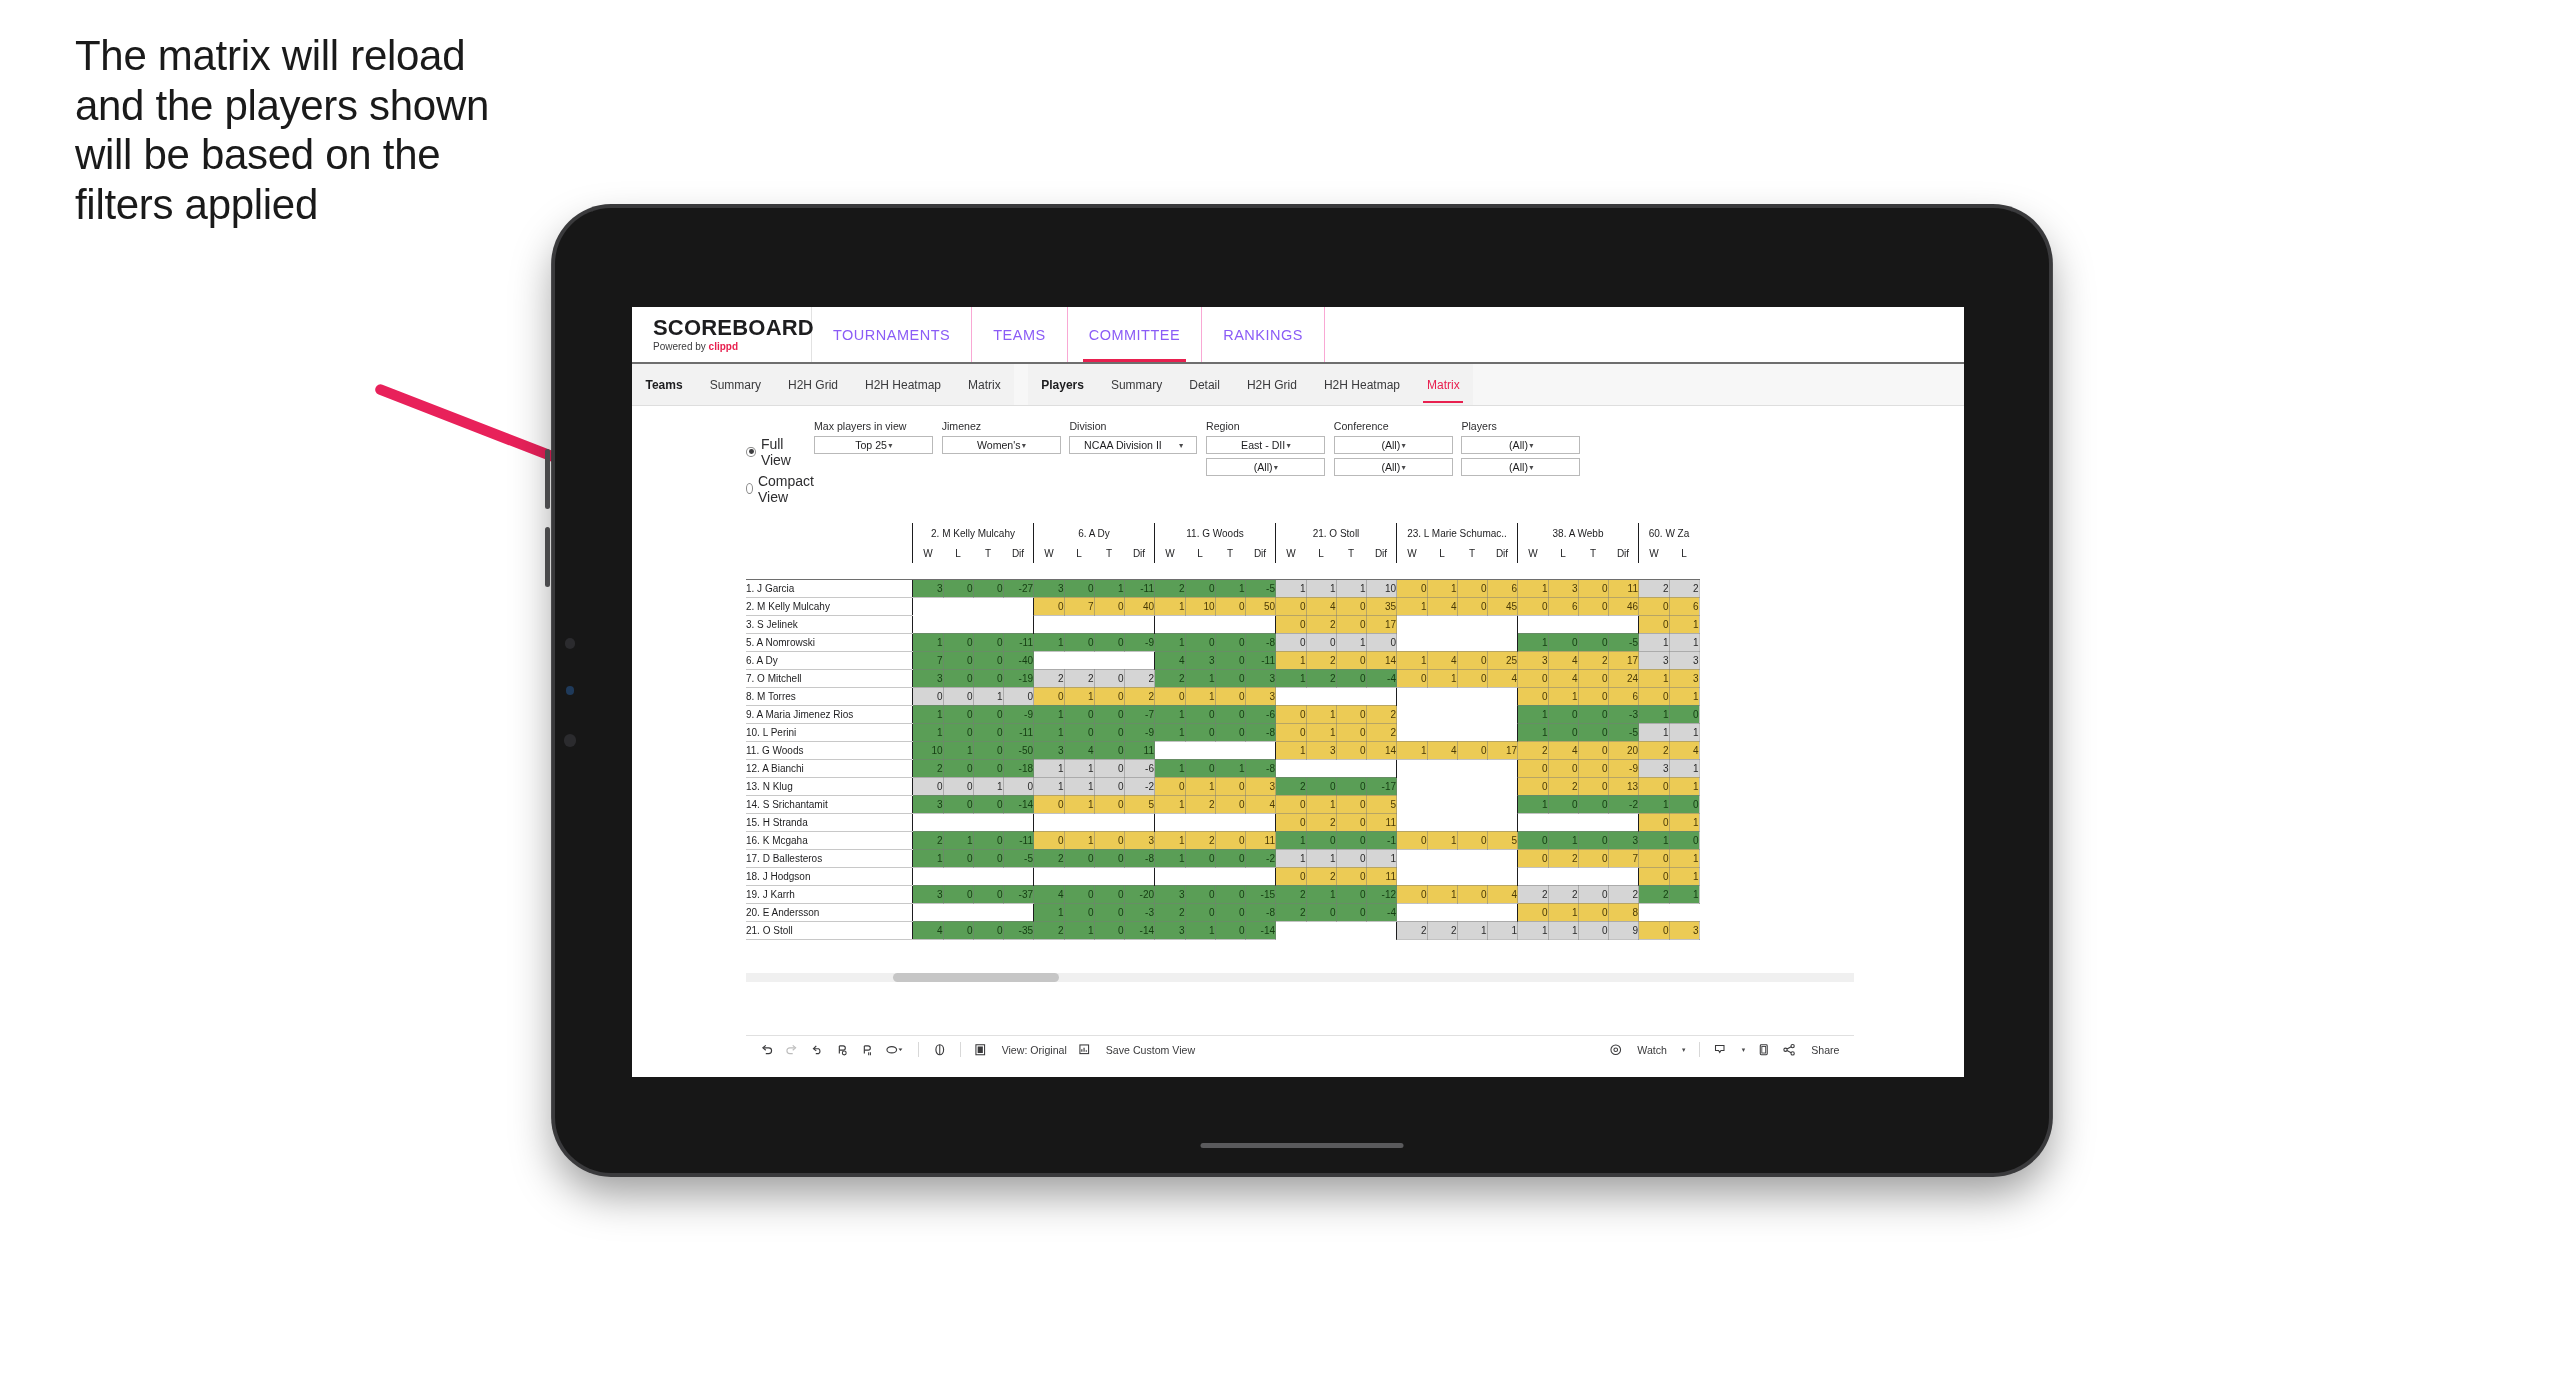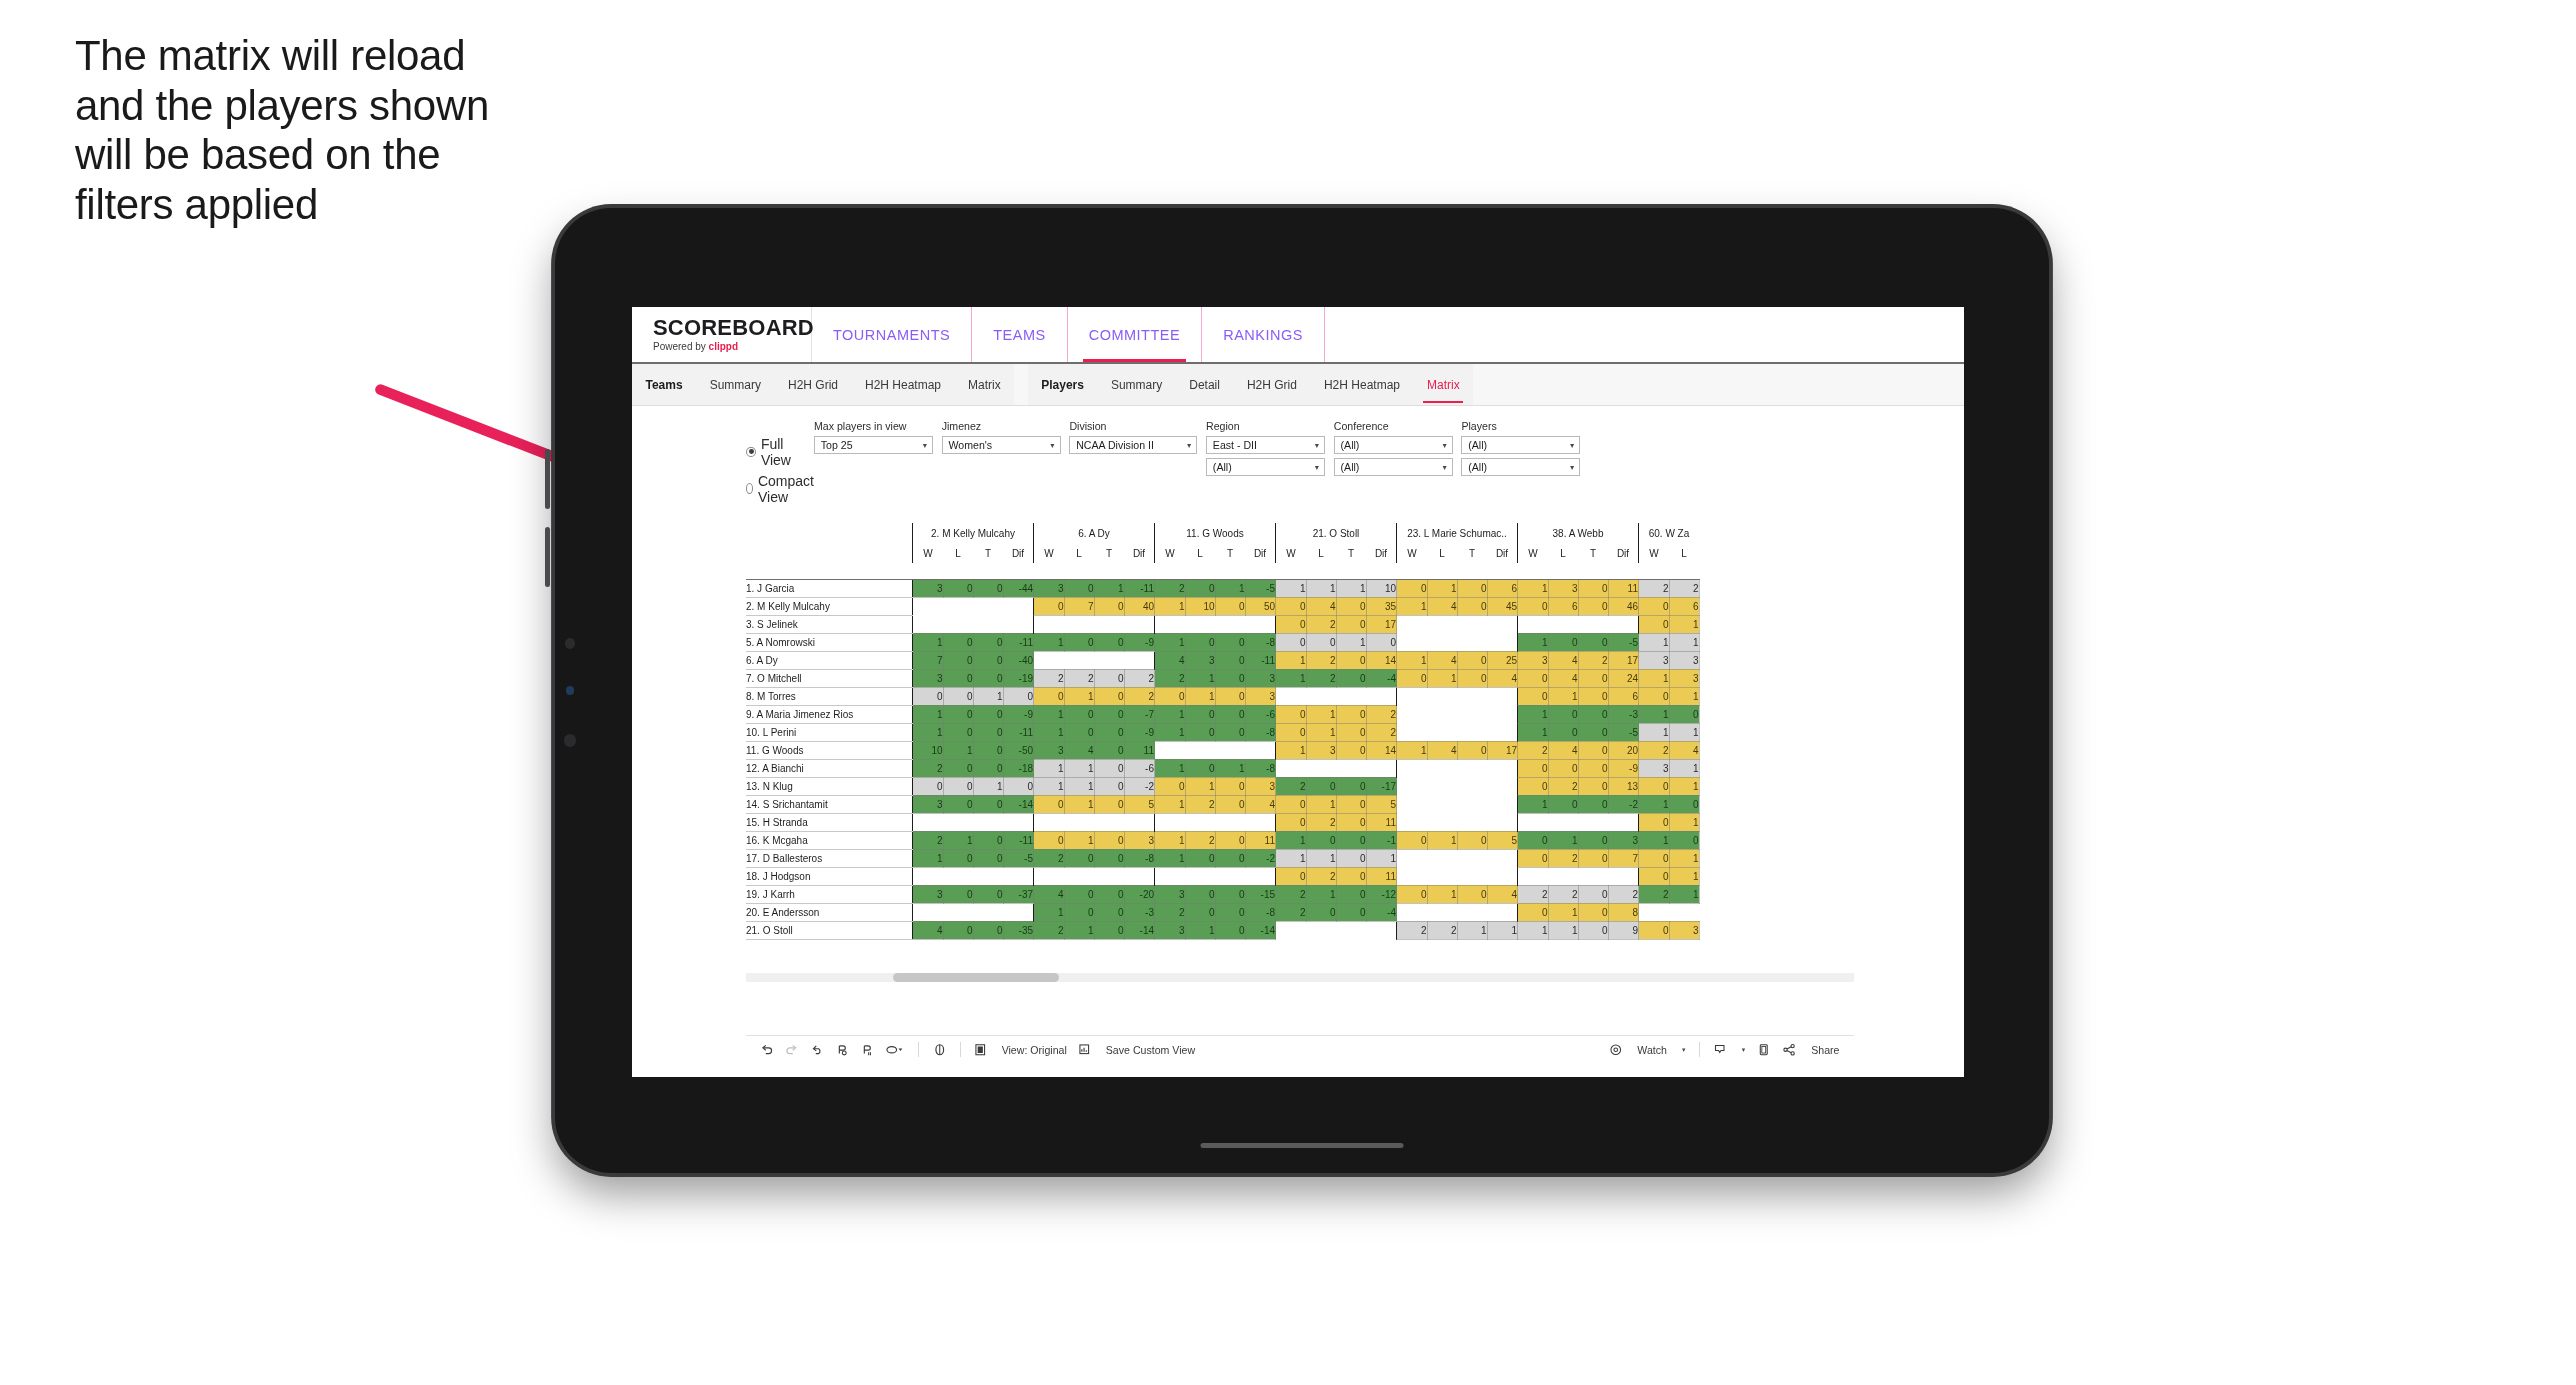--- a/index.html
+++ b/index.html
@@ -79,21 +79,21 @@
   #filters{display:flex;align-items:flex-start;gap:0;font-size:10.6px;color:#2d2d2f;}
   #viewradios{width:68px;padding-top:14.5px;}
   .radio-row{display:flex;align-items:center;gap:4.8px;margin-bottom:4.8px;font-size:14px;}
   .radio{width:10.6px;height:10.6px;border:1px solid #8a8a8a;border-radius:50%;background:#fff;
     display:inline-block;position:relative;box-sizing:border-box;}
   .radio.on:after{content:"";position:absolute;left:1.9px;top:1.9px;width:4.8px;height:4.8px;border-radius:50%;background:#3d3d3f;}
   .fgroup{margin-right:8.7px;}
   .flabel{font-size:10.6px;color:#2d2d2f;margin-bottom:2.9px;line-height:1.1;}
   .fsel{
     width:119px;height:18.3px;border:1px solid #b9b9b9;background:#fff;
-    display:flex;align-items:center;justify-content:space-between;
+    display:flex;align-items:center;justify-content:center;
     padding:0 3.9px 0 5.8px;box-sizing:border-box;font-size:10.6px;color:#1d1d1f;margin-bottom:3.9px;
     cursor:pointer;
   }
   .fsel .cap{overflow:hidden;white-space:nowrap;}
   .caret{font-size:6.8px;color:#4a4a4c;}
   .fgroup.wide .fsel{width:128px;gap:16px;}
 
   
   #matrixwrap{margin-top:13.5px;position:relative;}
   table.matrix{border-collapse:collapse;font-size:10px;color:#1d1d1f;table-layout:fixed;}
@@ -345,21 +345,21 @@
                 <tr class="hdrline">
                   <td colspan="27"></td>
                 </tr>
               </thead>
             <tbody id="matrixbody">
                 <tr>
                   <td class="rowlabel">1. J Garcia</td>
                   <td class="cell win firstofgrp">3</td>
                   <td class="cell win">0</td>
                   <td class="cell win">0</td>
-                  <td class="cell win">-44</td>
+                  <td class="cell win">-27</td>
                   <td class="cell win firstofgrp">3</td>
                   <td class="cell win">0</td>
                   <td class="cell win">1</td>
                   <td class="cell win">-11</td>
                   <td class="cell win firstofgrp">2</td>
                   <td class="cell win">0</td>
                   <td class="cell win">1</td>
                   <td class="cell win">-5</td>
                   <td class="cell tie firstofgrp">1</td>
                   <td class="cell tie">1</td>

